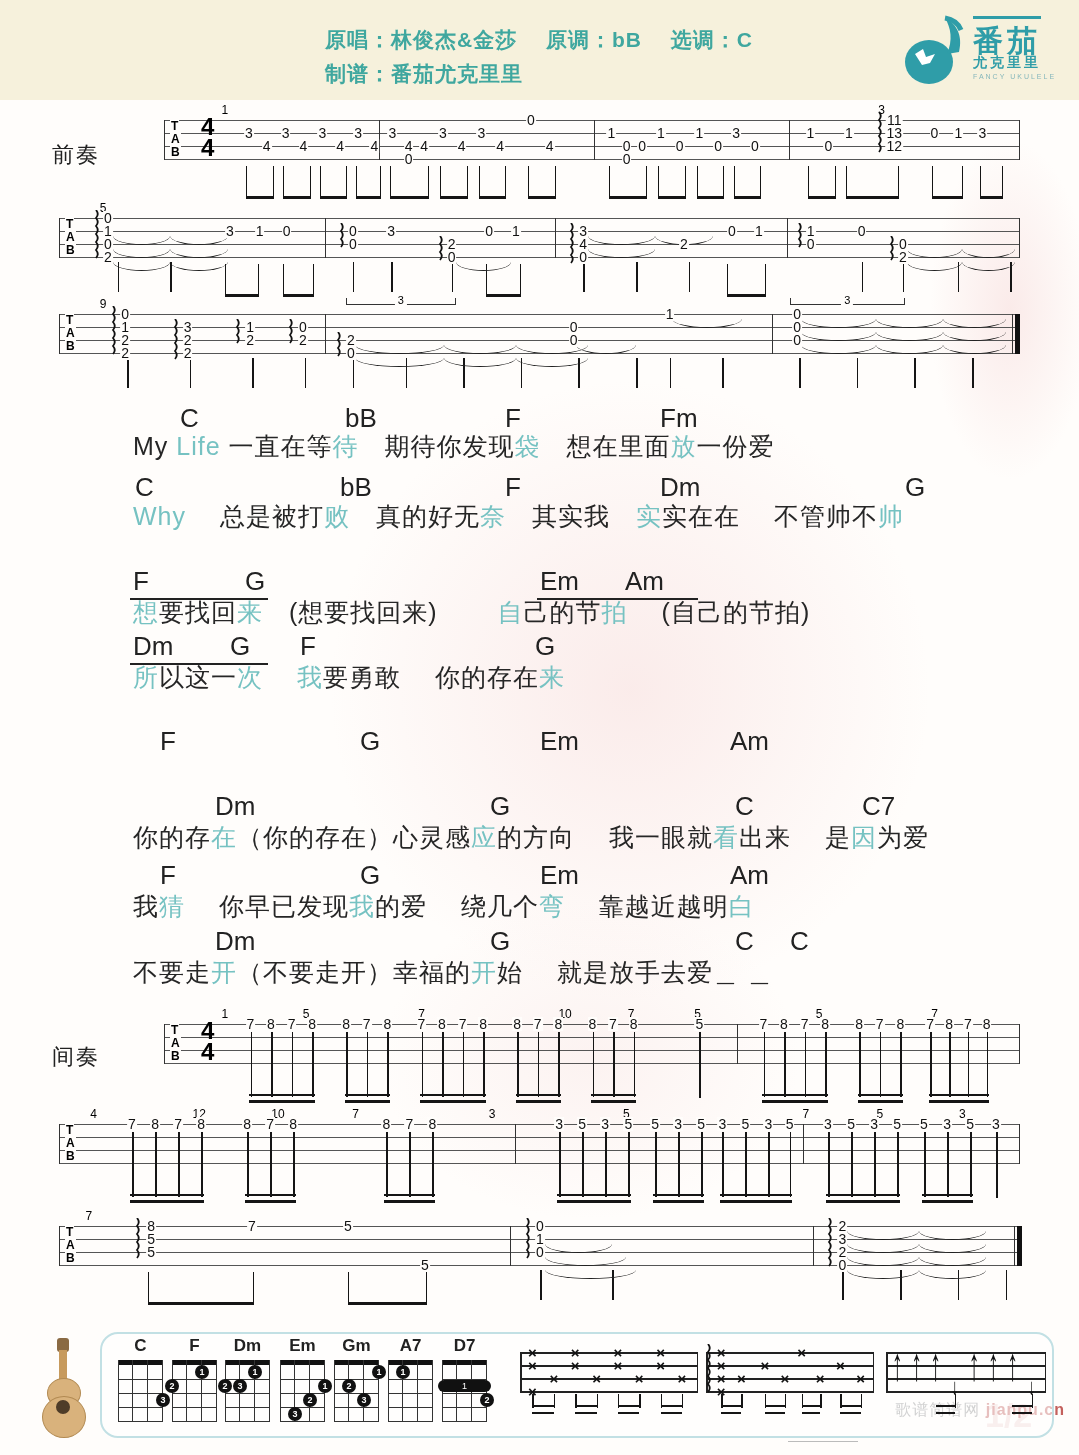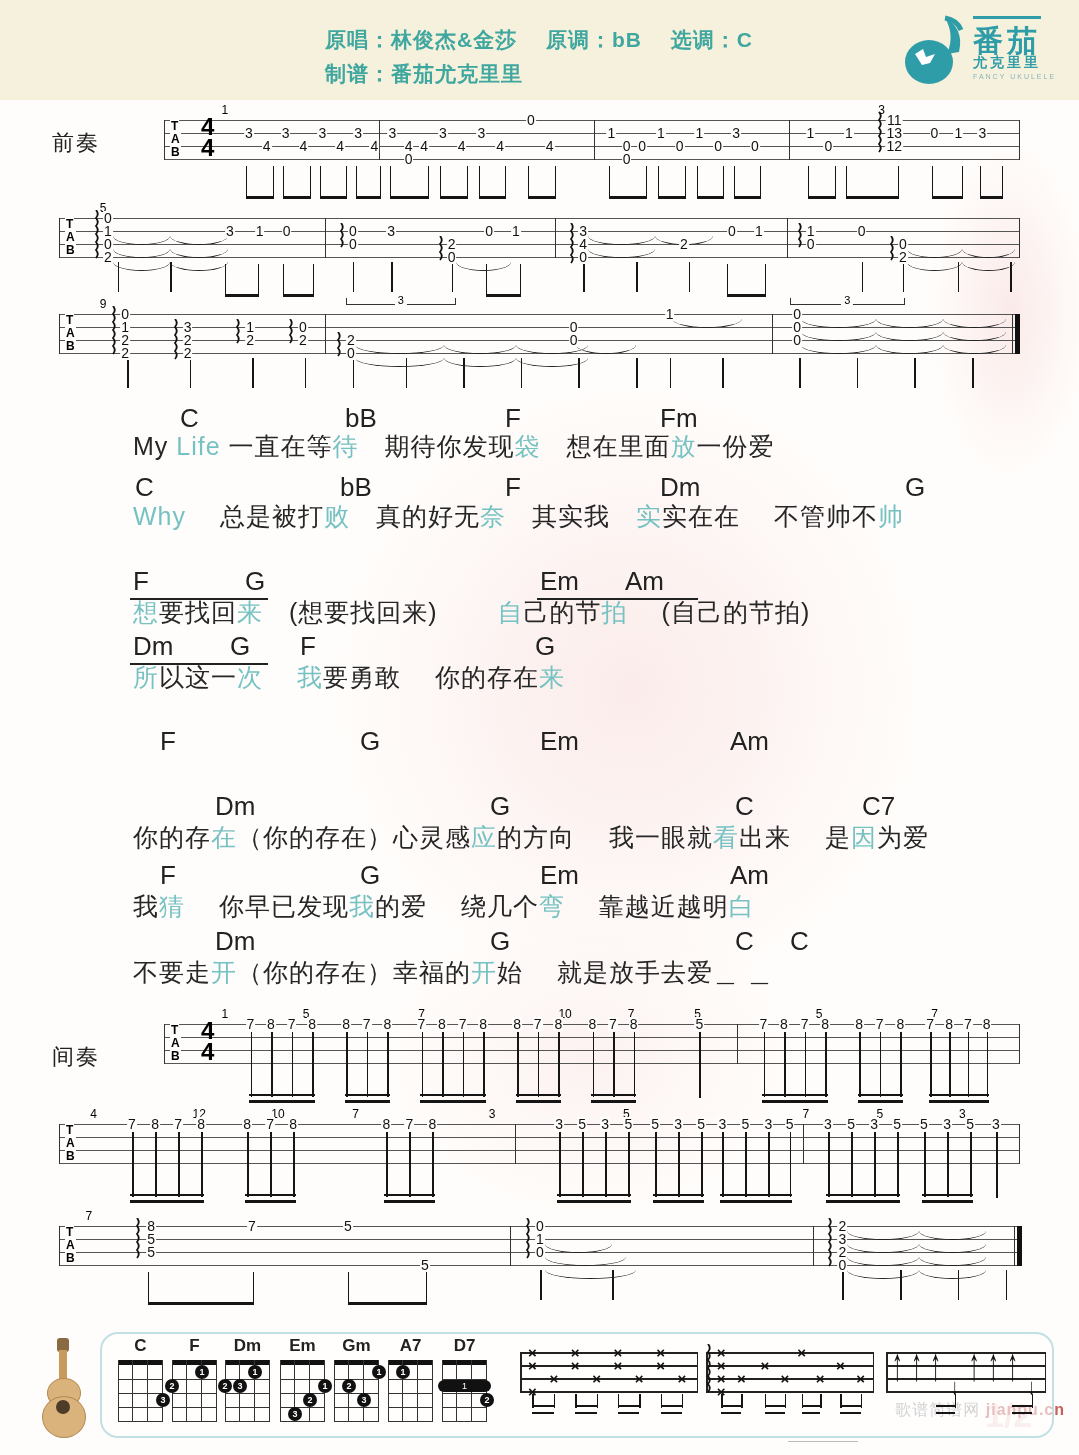--- a/index.html
+++ b/index.html
@@ -59,21 +59,21 @@
     <div class="body2"></div>
     <div class="hole"></div>
   </div>
 
   <div class="foot-line"></div>
   <div class="pageno">1/2</div>
   <div class="foot">
     <span>歌谱简谱网</span>
     <span class="url">jianpu.cn</span>
   </div>
-<div class="seclabel" style="position: absolute; left: 52px; top: 128px;">前奏</div>
+<div class="seclabel" style="position: absolute; left: 52px; top: 140px;">前奏</div>
     <div class="seclabel" style="position: absolute; left: 52px; top: 1042px;">间奏</div>
     <div style="position: absolute; left: 165px; top: 120px; width: 855px; height: 100px;">
       <div style="position: absolute; left: 0px; right: 0px; top: 0px; height: 1px; background: rgb(85, 85, 85);"></div>
       <div style="position: absolute; left: 0px; right: 0px; top: 13px; height: 1px; background: rgb(85, 85, 85);"></div>
       <div style="position: absolute; left: 0px; right: 0px; top: 26px; height: 1px; background: rgb(85, 85, 85);"></div>
       <div style="position: absolute; left: 0px; right: 0px; top: 39px; height: 1px; background: rgb(85, 85, 85);"></div>
       <div style="position: absolute; left: 5px; top: 0px; font-size: 12px; font-weight: 700; line-height: 13px; background: rgb(255, 253, 251); padding: 0px 1px;">T</div>
       <div style="position: absolute; left: 5px; top: 13px; font-size: 12px; font-weight: 700; line-height: 13px; background: rgb(255, 253, 251); padding: 0px 1px;">A</div>
       <div style="position: absolute; left: 5px; top: 26px; font-size: 12px; font-weight: 700; line-height: 13px; background: rgb(255, 253, 251); padding: 0px 1px;">B</div>
       <div style="position: absolute; left: 4.2%; top: -4px; font-size: 24px; font-weight: 900; line-height: 22px;">4</div>
@@ -619,21 +619,21 @@
     <div style="position: absolute; left: 133px; top: 821px; font-size: 25px; color: rgb(38, 38, 38); white-space: pre; letter-spacing: 1px;"><span>你的存</span><span class="hl">在</span><span>（你的存在）心灵感</span><span class="hl">应</span><span>的方向　 我一眼就</span><span class="hl">看</span><span>出来　 是</span><span class="hl">因</span><span>为爱</span></div>
     <div style="position: absolute; left: 160px; top: 860px; font-size: 26px; color: rgb(34, 34, 34);">F</div>
     <div style="position: absolute; left: 360px; top: 860px; font-size: 26px; color: rgb(34, 34, 34);">G</div>
     <div style="position: absolute; left: 540px; top: 860px; font-size: 26px; color: rgb(34, 34, 34);">Em</div>
     <div style="position: absolute; left: 730px; top: 860px; font-size: 26px; color: rgb(34, 34, 34);">Am</div>
     <div style="position: absolute; left: 133px; top: 890px; font-size: 25px; color: rgb(38, 38, 38); white-space: pre; letter-spacing: 1px;"><span>我</span><span class="hl">猜</span><span>　 你早已发现</span><span class="hl">我</span><span>的爱　 绕几个</span><span class="hl">弯</span><span>　 靠越近越明</span><span class="hl">白</span></div>
     <div style="position: absolute; left: 215px; top: 926px; font-size: 26px; color: rgb(34, 34, 34);">Dm</div>
     <div style="position: absolute; left: 490px; top: 926px; font-size: 26px; color: rgb(34, 34, 34);">G</div>
     <div style="position: absolute; left: 735px; top: 926px; font-size: 26px; color: rgb(34, 34, 34);">C</div>
     <div style="position: absolute; left: 790px; top: 926px; font-size: 26px; color: rgb(34, 34, 34);">C</div>
-    <div style="position: absolute; left: 133px; top: 956px; font-size: 25px; color: rgb(38, 38, 38); white-space: pre; letter-spacing: 1px;"><span>不要走</span><span class="hl">开</span><span>（你的存在）幸福的</span><span class="hl">开</span><span>始　 就是放手去爱</span><span>＿ ＿</span></div>
+    <div style="position: absolute; left: 133px; top: 956px; font-size: 25px; color: rgb(38, 38, 38); white-space: pre; letter-spacing: 1px;"><span>不要走</span><span class="hl">开</span><span>（不要走开）幸福的</span><span class="hl">开</span><span>始　 就是放手去爱</span><span>＿ ＿</span></div>
     <div style="position: absolute; left: 100px; top: 1332px; width: 950px; height: 102px; border: 2px solid rgb(194, 224, 228); border-radius: 18px; background: rgba(255, 255, 255, 0.6);"></div>
     <div style="position: absolute; left: 140.5px; top: 1336px; transform: translateX(-50%); font-size: 17px; font-weight: 700; color: rgb(34, 34, 34);">C</div>
     <div style="position: absolute; left: 118px; top: 1360px; width: 45px; height: 61px;">
       <div style="position: absolute; left: 0px; top: 0px; width: 45px; height: 5px; background: rgb(17, 17, 17);"></div>
       <div style="position: absolute; left: 0px; top: 19px; width: 45px; height: 1px; background: rgb(51, 51, 51);"></div>
       <div style="position: absolute; left: 0px; top: 33px; width: 45px; height: 1px; background: rgb(51, 51, 51);"></div>
       <div style="position: absolute; left: 0px; top: 47px; width: 45px; height: 1px; background: rgb(51, 51, 51);"></div>
       <div style="position: absolute; left: 0px; top: 61px; width: 45px; height: 1px; background: rgb(51, 51, 51);"></div>
       <div style="position: absolute; left: 0px; top: 0px; width: 1px; height: 61px; background: rgb(51, 51, 51);"></div>
       <div style="position: absolute; left: 14px; top: 0px; width: 1px; height: 61px; background: rgb(51, 51, 51);"></div>

